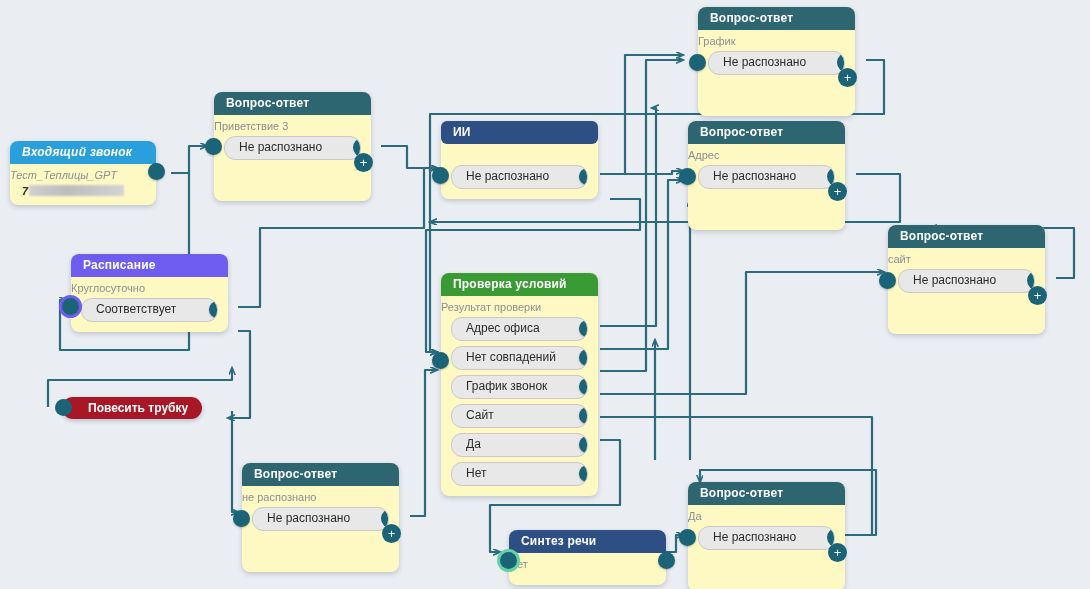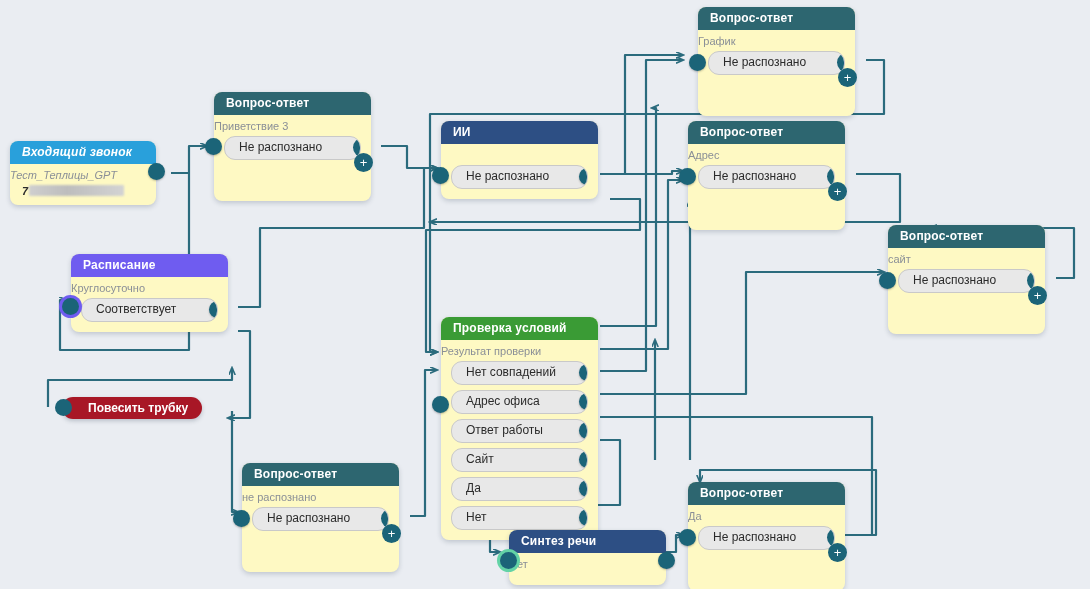--- a/index.html
+++ b/index.html
@@ -152,45 +152,45 @@
     <div class="rows">
       <div class="row">
         <span>Соответствует</span>
         <span class="port out"></span>
       </div>
     </div>
     <div class="port inp ring-purple" style="top:44px;"></div>
   </div>
 
   <div class="node" id="n-ai" style="left:441px;top:121px;width:157px;">
-    <div class="hdr" style="background:#2d4f84;">ИИ</div>
+    <div class="hdr" style="background:#2d4f84;border-radius:6px;">ИИ</div>
     <div class="sub" style="height:13px;"></div>
     <div class="rows">
       <div class="row">
         <span>Не распознано</span>
         <span class="port out"></span>
       </div>
     </div>
     <div class="port inp" style="top:46px;"></div>
   </div>
 
-  <div class="node" id="n-cond" style="left:441px;top:273px;width:157px;margin-top:44px;">
+  <div class="node" id="n-cond" style="left:441px;top:273px;width:157px;">
     <div class="hdr" style="background:#3a9b35;">Проверка условий</div>
     <div class="sub">Результат проверки</div>
     <div class="rows">
       <div class="row">
+        <span>Адрес офиса</span>
+        <span class="port out"></span>
+      </div>
+      <div class="row">
         <span>Нет совпадений</span>
         <span class="port out"></span>
       </div>
       <div class="row">
-        <span>Адрес офиса</span>
-        <span class="port out"></span>
-      </div>
-      <div class="row">
-        <span>Ответ работы</span>
+        <span>График звонок</span>
         <span class="port out"></span>
       </div>
       <div class="row">
         <span>Сайт</span>
         <span class="port out"></span>
       </div>
       <div class="row">
         <span>Да</span>
         <span class="port out"></span>
       </div>

